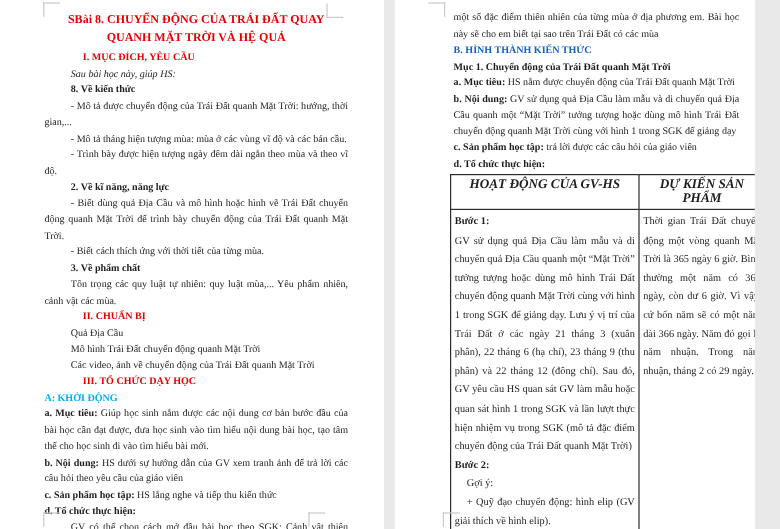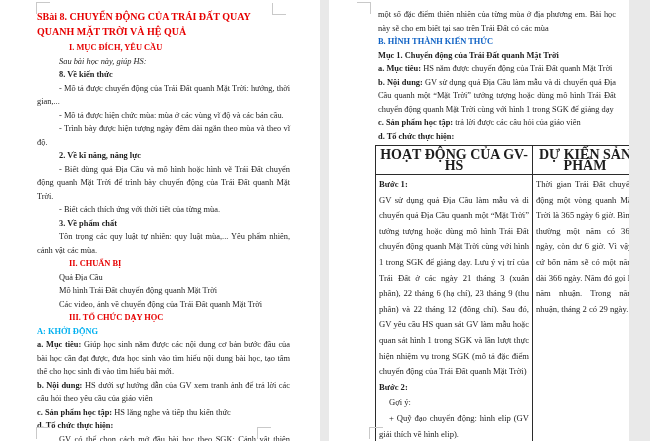--- a/index.html
+++ b/index.html
@@ -6,32 +6,32 @@
   .stage{
     position:relative;width:650px;height:441px;background:#e9e9e9;overflow:hidden;
     font-family:"Liberation Serif","DejaVu Serif",serif;color:#1d1d1d;
   }
   .page{position:absolute;top:0;height:441px;background:#ffffff;overflow:hidden;}
   #page1{left:0;width:320px;}
   #page2{left:329px;width:300px;}
   .content1{margin:9px 30px 0 37px;}
   .content2{margin:8px 13px 0 49px;}
   p{margin:0;font-size:8.4px;line-height:13.5px;text-align:justify;}
-  .title{color:#e60000;font-weight:bold;text-align:left;font-size:10px;line-height:15px;margin-bottom:2px;}
+  .title{color:#e60000;font-weight:bold;text-align:center;font-size:10px;line-height:15px;margin-bottom:2px;}
   .h-red{color:#e60000;font-weight:bold;margin-left:32px;}
   .h-blueA{color:#00b0f0;font-weight:bold;}
   .h-blueB{color:#0f62c5;font-weight:bold;}
   .it{font-style:italic;}
   .ind{text-indent:22px;}
   .bold{font-weight:bold;}
   b.lead{font-weight:bold;}
   
   table.gtable{border-collapse:collapse;table-layout:fixed;width:262px;margin-left:-3px;margin-top:2px;}
   .gtable th,.gtable td{border:1px solid #2b2b2b;vertical-align:top;}
-  .gtable th{font-size:14px;line-height:11px;padding:3px 2px;font-weight:bold;}
+  .gtable th{font-size:11px;line-height:11px;padding:3px 2px;font-weight:bold;font-style:italic;}
   .gtable td{padding:2px 3px;}
   .gtable td p{font-size:8.6px;line-height:15.6px;}
   .gtable td p.ind2{text-indent:10px;}
   
   .mark{position:absolute;width:13px;height:11px;border:0 solid #c9c9c9;}
   .mk-lt{border-left-width:1px;border-top-width:1px;}
   .mk-lb{border-left-width:1px;border-bottom-width:1px;}
   .mk-rt{border-right-width:1px;border-top-width:1px;}
   
   .drag{position:absolute;left:7px;top:17px;width:12px;height:18px;}
@@ -57,21 +57,21 @@
     <span class="mark mk-lb" style="left:272px;top:3px;"></span>
     <span class="mark mk-lt" style="left:36px;top:427px;"></span>
     <span class="mark mk-lt" style="left:257px;top:427px;"></span>
 
     <div class="content1">
       <p class="title">SBài 8. CHUYỂN ĐỘNG CỦA TRÁI ĐẤT QUAY QUANH MẶT TRỜI VÀ HỆ QUẢ</p>
       <p class="h-red">I. MỤC ĐÍCH, YÊU CẦU</p>
       <p class="it ind">Sau bài học này, giúp HS:</p>
       <p class="bold ind">8. Về kiến thức</p>
       <p class="ind">- Mô tả được chuyển động của Trái Đất quanh Mặt Trời: hướng, thời gian,...</p>
-      <p class="ind">- Mô tả được hiện chức mùa: mùa ở các vùng vĩ độ và các bán cầu.</p>
+      <p class="ind">- Mô tả tháng hiện tượng mùa: mùa ở các vùng vĩ độ và các bán cầu.</p>
       <p class="ind">- Trình bày được hiện tượng ngày đêm dài ngắn theo mùa và theo vĩ độ.</p>
       <p class="bold ind">2. Về kĩ năng, năng lực</p>
       <p class="ind">- Biết dùng quả Địa Cầu và mô hình hoặc hình vẽ Trái Đất chuyển động quanh Mặt Trời để trình bày chuyển động của Trái Đất quanh Mặt Trời.</p>
       <p class="ind">- Biết cách thích ứng với thời tiết của từng mùa.</p>
       <p class="bold ind">3. Về phẩm chất</p>
       <p class="ind">Tôn trọng các quy luật tự nhiên: quy luật mùa,... Yêu phẩm nhiên, cảnh vật các mùa.</p>
       <p class="h-red">II. CHUẨN BỊ</p>
       <p class="ind">Quả Địa Cầu</p>
       <p class="ind">Mô hình Trái Đất chuyển động quanh Mặt Trời</p>
       <p class="ind">Các video, ảnh về chuyển động của Trái Đất quanh Mặt Trời</p>

